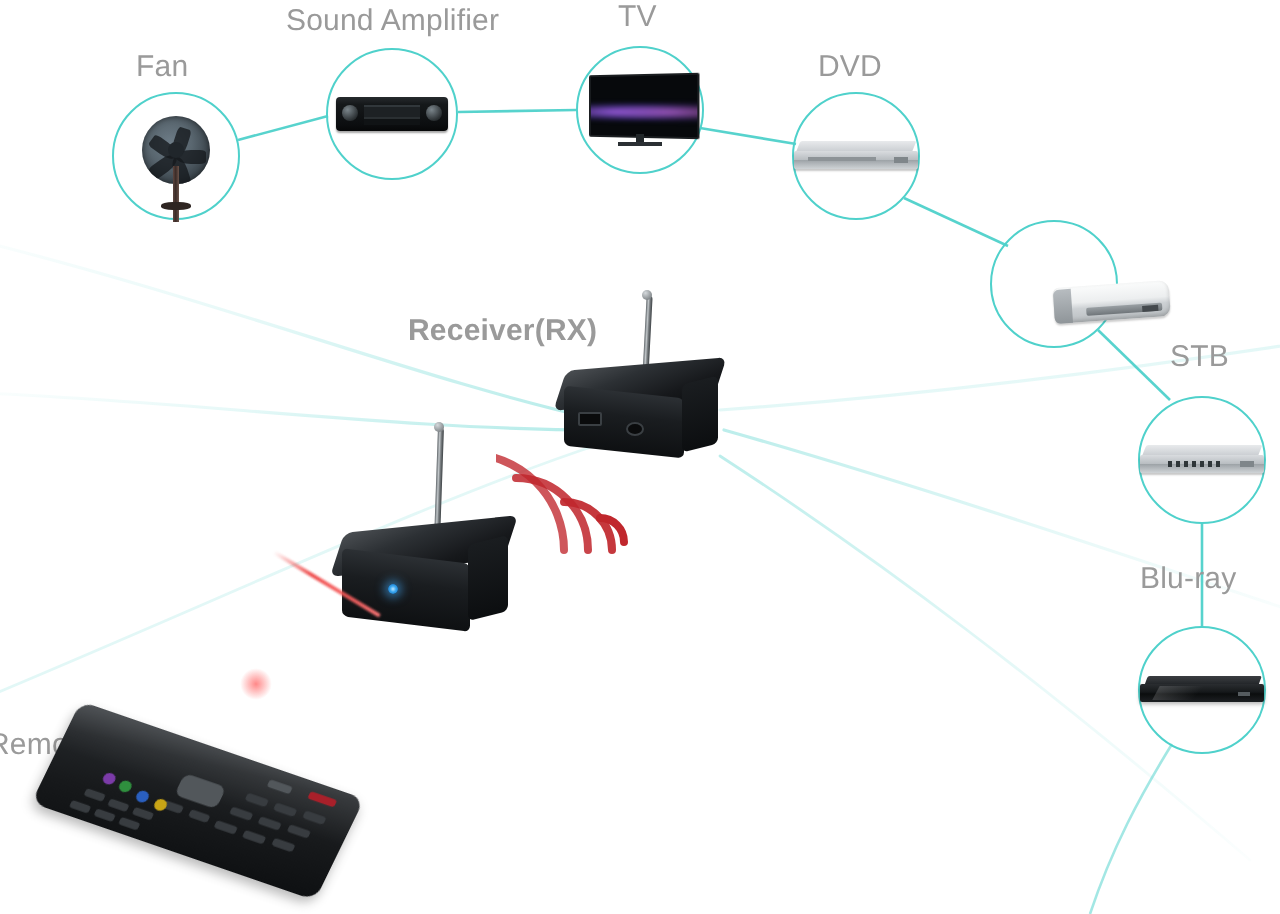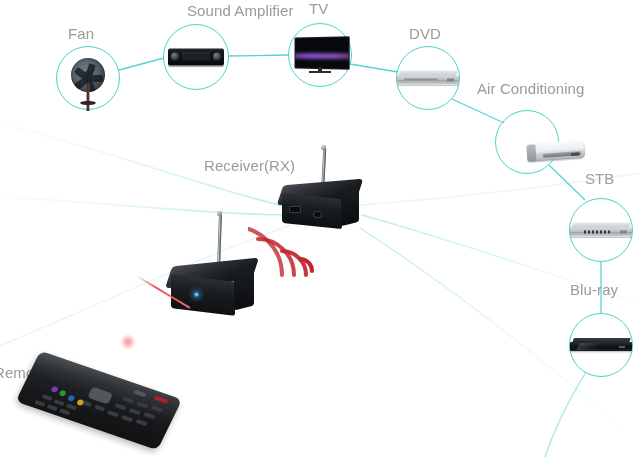--- a/index.html
+++ b/index.html
@@ -421,21 +421,21 @@
   <div class="node-label" style="left:68px; top:25px;">Fan</div>
 
   <div class="node node-ring" style="left:163px; top:24px; width:66px; height:66px;">
     <div class="device amp">
       <div class="amp-knob l"></div>
       <div class="amp-knob r"></div>
       <div class="amp-screen"></div>
       <div class="amp-slot"></div>
     </div>
   </div>
-  <div class="node-label" style="left:143px; top:2px;margin-left:44px;">Sound Amplifier</div>
+  <div class="node-label" style="left:143px; top:2px;">Sound Amplifier</div>
 
   <div class="node node-ring" style="left:288px; top:23px; width:64px; height:64px;">
     <div class="device tv">
       <div class="tv-screen">
         <div class="tv-glow"></div>
       </div>
       <div class="tv-neck"></div>
       <div class="tv-stand"></div>
     </div>
   </div>
@@ -453,21 +453,20 @@
   <div class="node-label" style="left:409px; top:25px;">DVD</div>
 
   <div class="node node-ring" style="left:495px; top:110px; width:64px; height:64px;">
     <div class="device ac">
       <div class="ac-body"></div>
       <div class="ac-left"></div>
       <div class="ac-vent"></div>
       <div class="ac-display"></div>
     </div>
   </div>
-  <div class="node-label" style="left:477px; top:80px;">Air Conditioning</div>
 
   <div class="node node-ring" style="left:569px; top:198px; width:64px; height:64px;">
     <div class="device slab">
       <div class="slab-top"></div>
       <div class="slab-face">
         <div class="slab-leds">
             <i></i>
             <i></i>
             <i></i>
             <i></i>
@@ -485,21 +484,21 @@
     <div class="device bd">
       <div class="bd-top"></div>
       <div class="bd-face">
         <div class="bd-sheen"></div>
         <div class="bd-dot"></div>
       </div>
     </div>
   </div>
   <div class="node-label" style="left:570px; top:281px;">Blu-ray</div>
 
-  <div class="node-label" style="left:204px; top:157px;">Receiver(RX)</div>
+  <div class="node-label" style="left:204px; top:157px;font-weight:bold;">Receiver(RX)</div>
 
   <div class="box-wrap" style="left:281px; top:168px; width:92px; height:68px;">
 
     <div class="antenna" style="left:41px; top:-20px; height:50px; transform:rotate(3deg);"></div>
     <div class="antenna-tip" style="left:40px; top:-23px;"></div>
 
     <div class="box-top" style="left:0px; top:14px; width:78px; height:20px; transform:skewX(-18deg) skewY(-5deg);"></div>
     <div class="box-front" style="left:1px; top:28px; width:60px; height:30px; transform:skewY(6deg);"></div>
     <div class="box-side" style="left:60px; top:22px; width:18px; height:34px; transform:skewY(-14deg);"></div>
     <div class="port" style="left:8px; top:38px; width:10px; height:5px;"></div>

